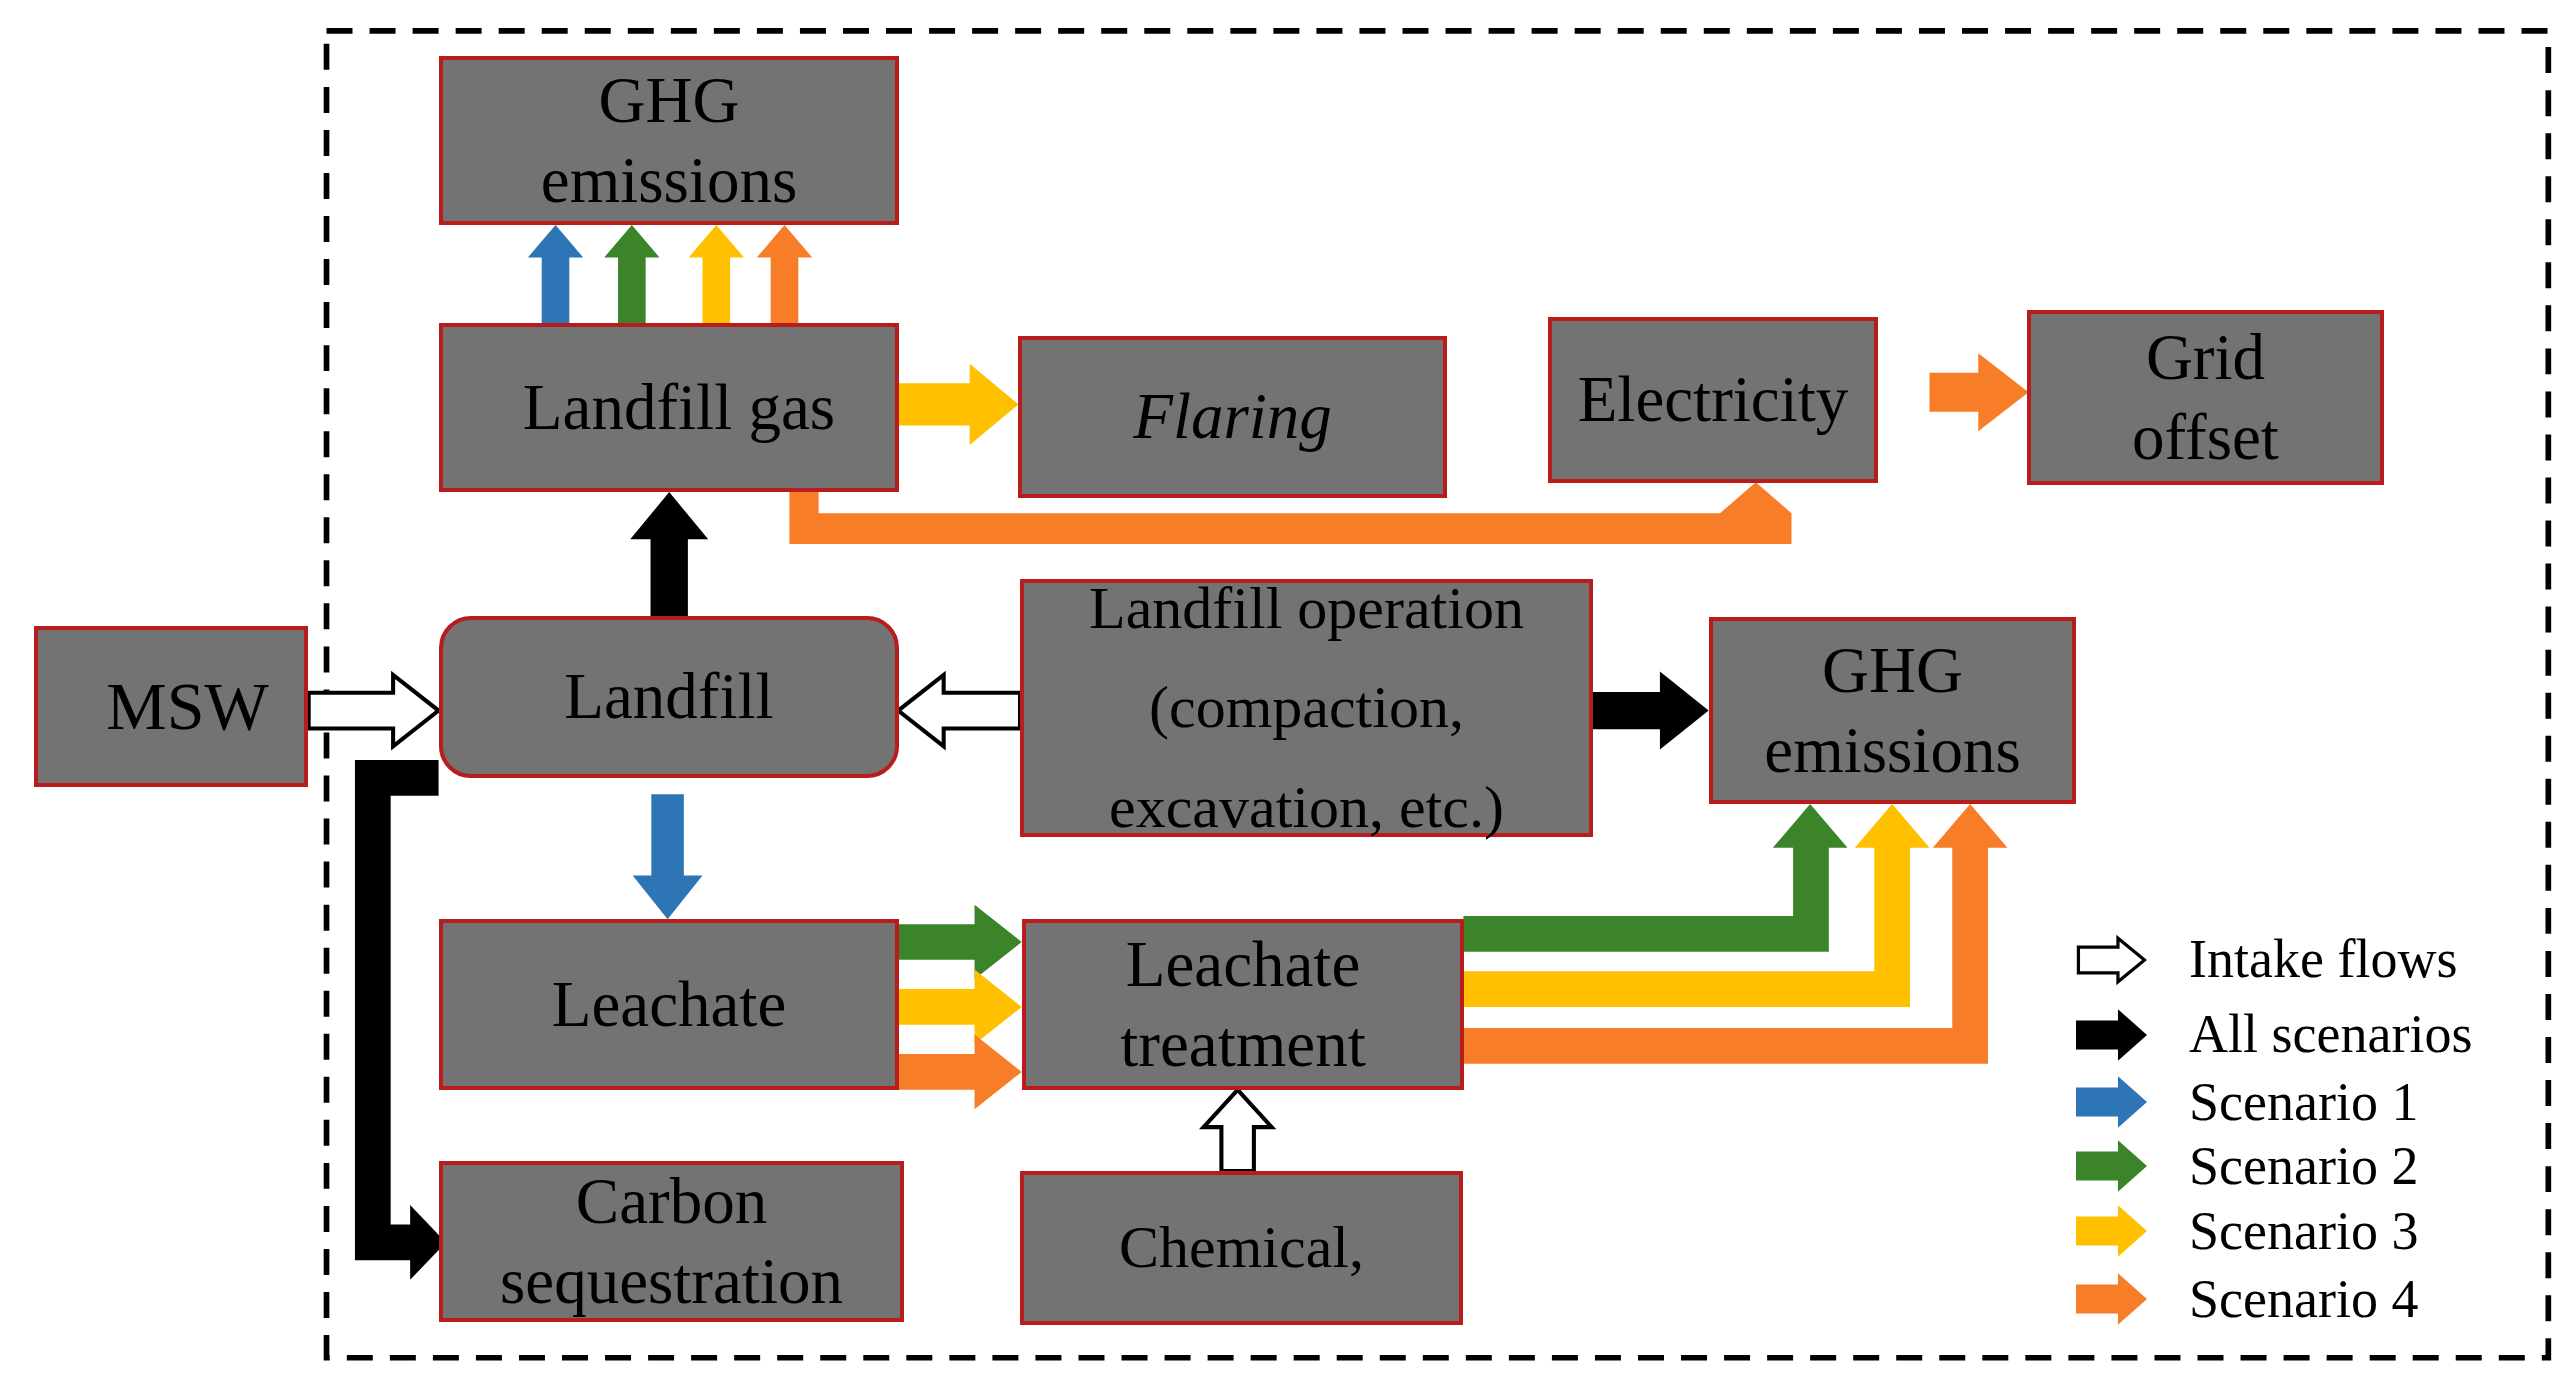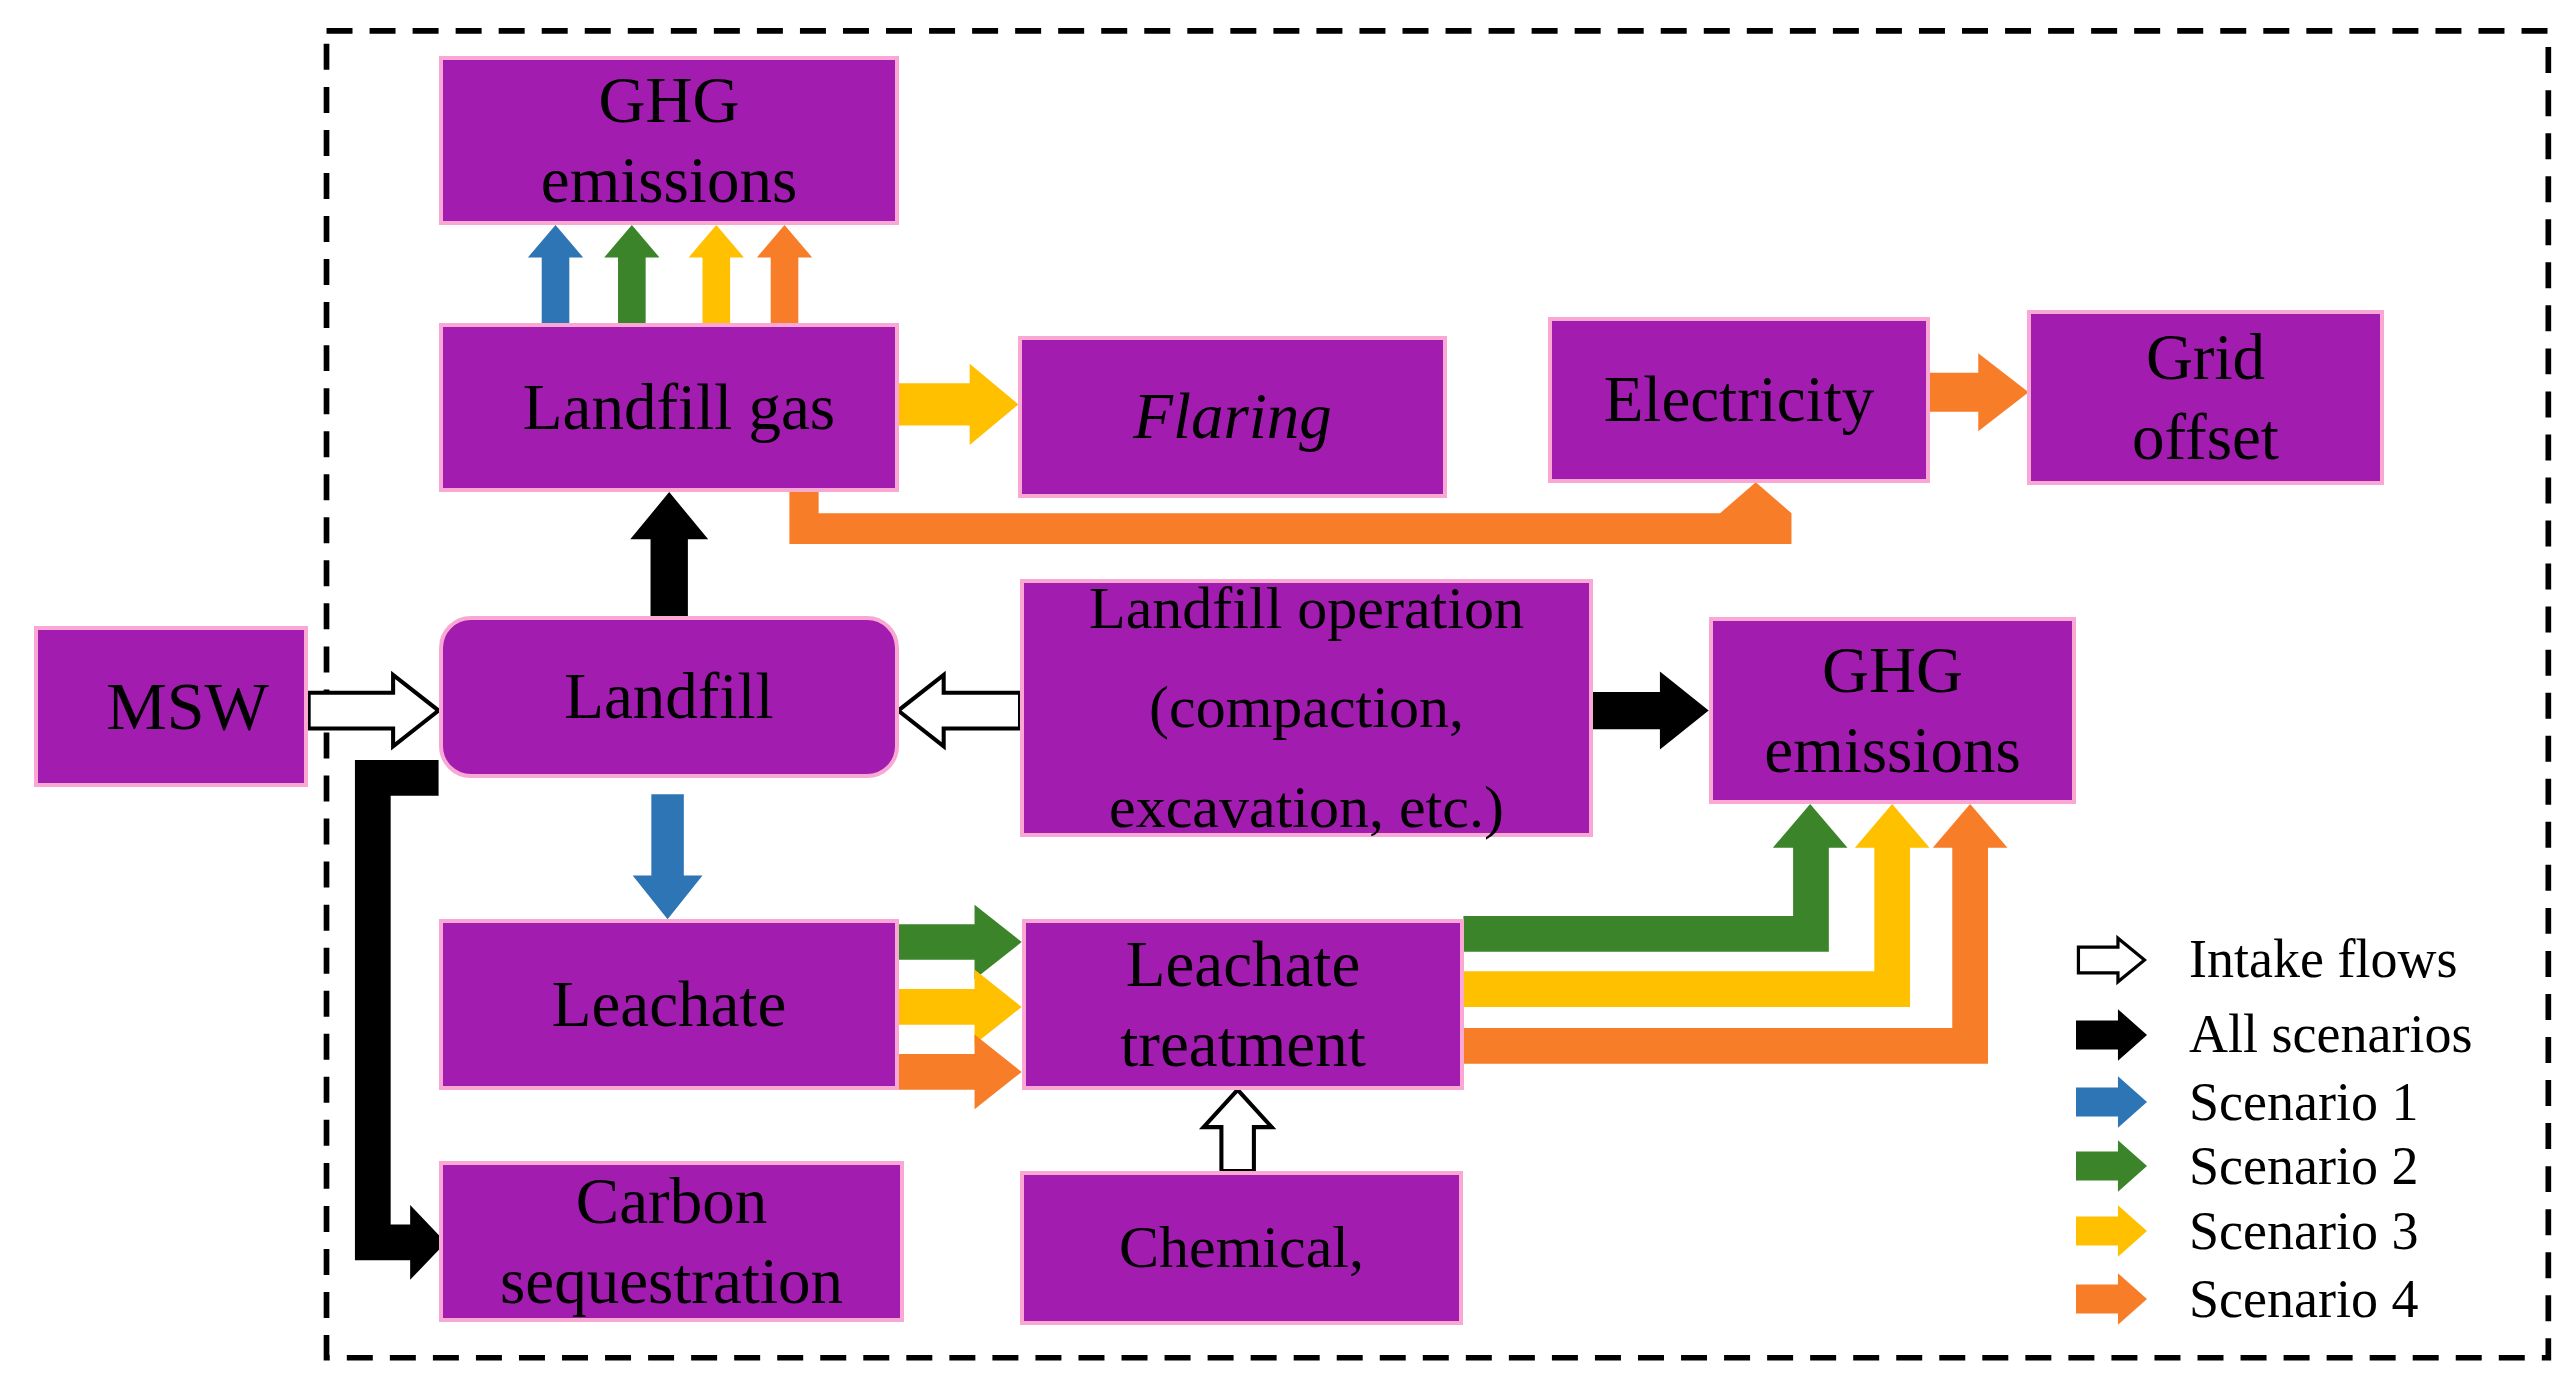--- a/index.html
+++ b/index.html
@@ -14,22 +14,22 @@
   }
   #arrow-layer {
     position: absolute;
     left: 0; top: 0;
     width: 2576px;
     height: 1400px;
   }
   .box {
     position: absolute;
     box-sizing: border-box;
-    background: #a21caf;
-    border: 4px solid #f9a8d4;
+    background: #737373;
+    border: 4px solid #b91c1c;
     display: flex;
     flex-direction: column;
     align-items: center;
     justify-content: center;
     text-align: left;
   }
   .fs84 { font-size: 68px; line-height: 1.2; padding-left: 33px; }
   .fs80 { font-size: 65px; line-height: 1.22; }
   .fs74 { font-size: 60px; line-height: 1.32; gap: 20px; }
   .legend-item-label {
@@ -94,21 +94,21 @@
   </div>
 
   <div class="box fs80" style="left:439px; top:323px; width:460px; height:169px;padding-left:20px;">
     <span>Landfill gas</span>
   </div>
 
   <div class="box fs80" style="left:1018px; top:336px; width:429px; height:162px;font-style:italic;">
     <span>Flaring</span>
   </div>
 
-  <div class="box fs80" style="left:1548px; top:317px; width:382px; height:166px;">
+  <div class="box fs80" style="left:1548px; top:317px; width:330px; height:166px;">
     <span>Electricity</span>
   </div>
 
   <div class="box fs80" style="left:2027px; top:310px; width:357px; height:175px;">
     <span>Grid</span>
     <span>offset</span>
   </div>
 
   <div class="box fs80" style="left:439px; top:616px; width:460px; height:162px;border-radius:32px;">
     <span>Landfill</span>

